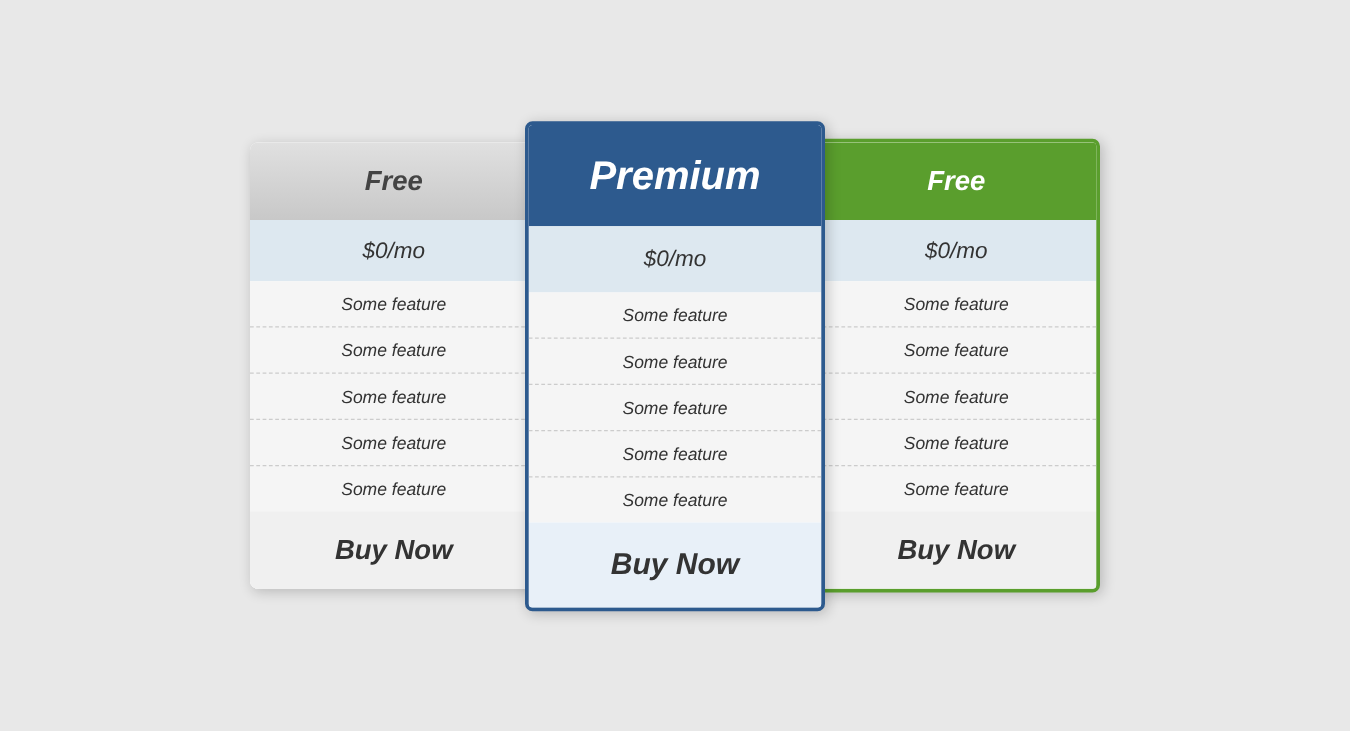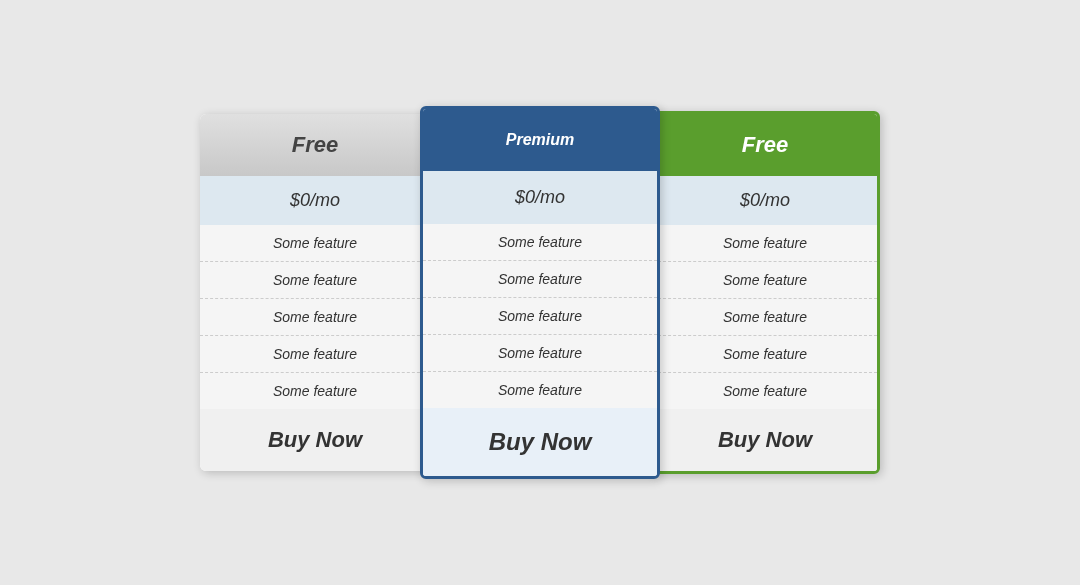--- a/index.html
+++ b/index.html
@@ -84,21 +84,21 @@
       z-index: 3;
       border: 3px solid #2d5a8e;
       border-radius: 6px;
       width: 240px;
     }
 
     .card-middle .card-header {
       background: #2d5a8e;
       padding: 22px;
       text-align: center;
-      font-size: 16px;
+      font-size: 32px;
       font-weight: bold;
       color: #fff;
     }
 
     .card-middle .card-price {
       background: #dde8f0;
       padding: 16px;
       text-align: center;
       font-size: 18px;
       color: #333;

